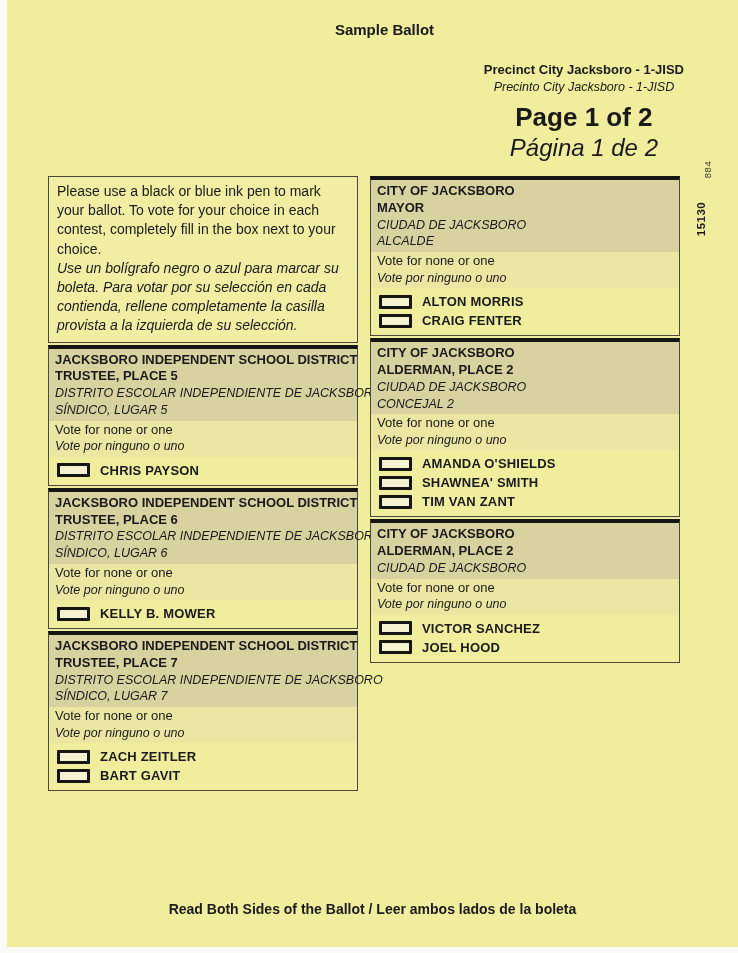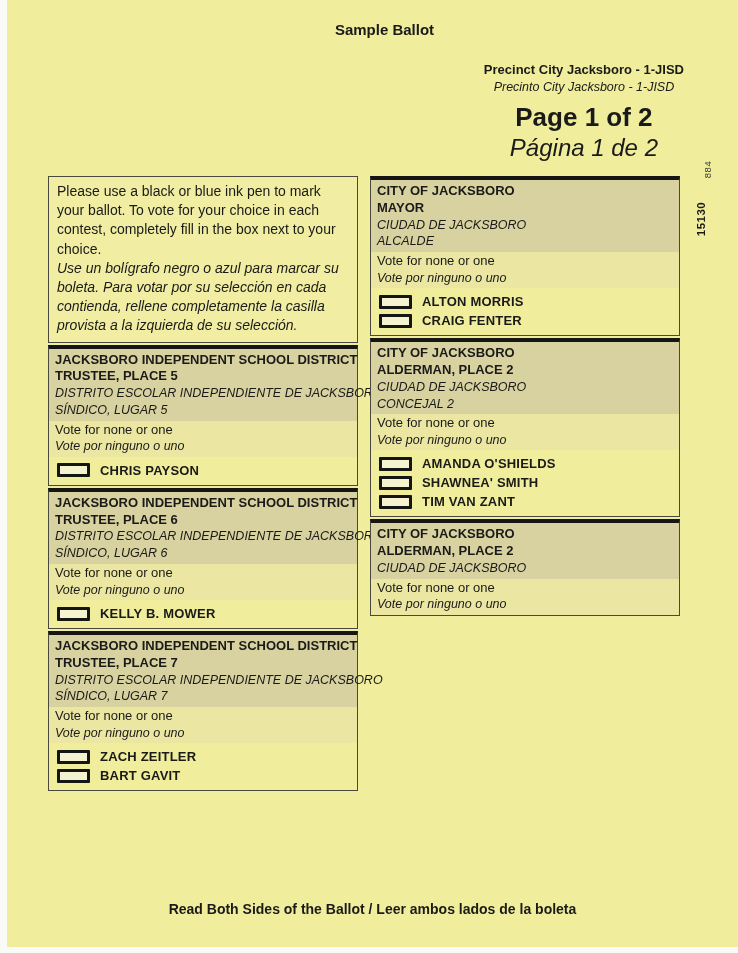--- a/index.html
+++ b/index.html
@@ -221,19 +221,29 @@
     <div class="contest">
       <div class="c-head">
         <div class="en">CITY OF JACKSBORO</div>
         <div class="en">ALDERMAN, PLACE 2</div>
         <div class="es">CIUDAD DE JACKSBORO</div>
       </div>
       <div class="c-vote">
         <div class="en">Vote for none or one</div>
         <div class="es">Vote por ninguno o uno</div>
       </div>
+      <div class="c-cands">
+        <div class="cand">
+          <span class="checkbox"></span>
+          <span class="name">VICTOR SANCHEZ</span>
+        </div>
+        <div class="cand">
+          <span class="checkbox"></span>
+          <span class="name">JOEL HOOD</span>
+        </div>
+      </div>
     </div>
 
   </div>
 
   <div class="footer">Read Both Sides of the Ballot / Leer ambos lados de la boleta</div>
 
 </div>
 
 </body></html>

